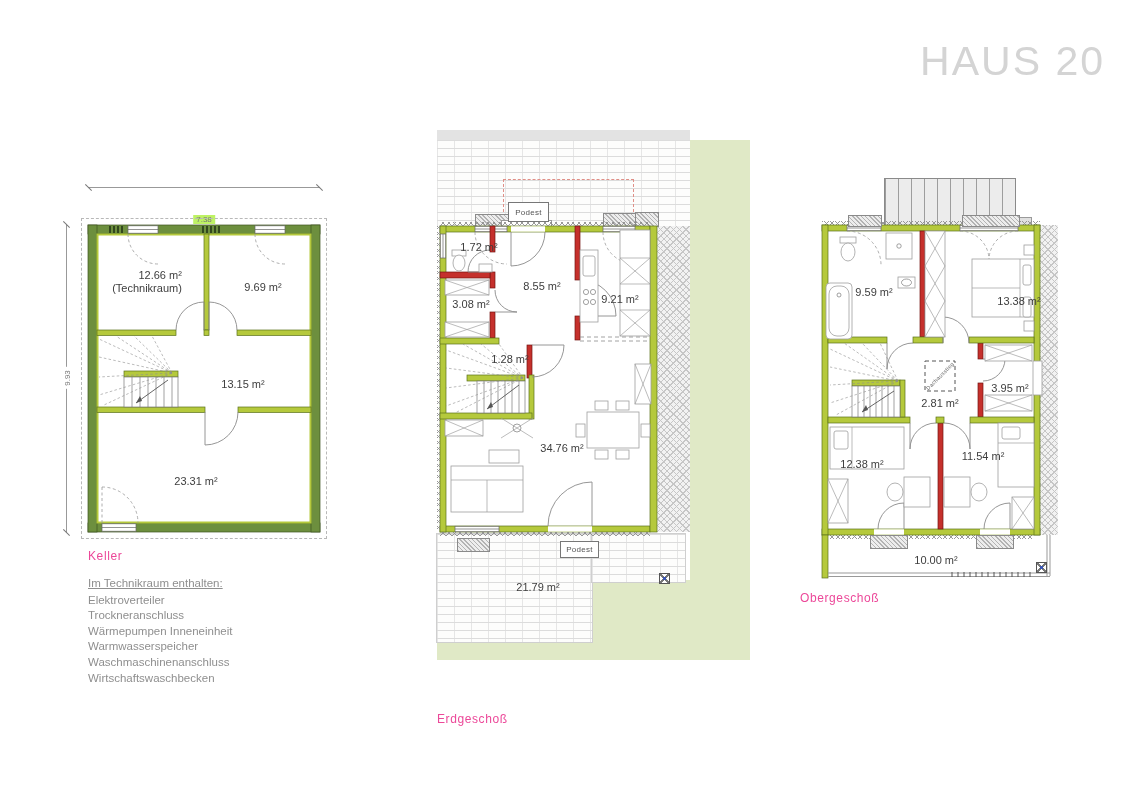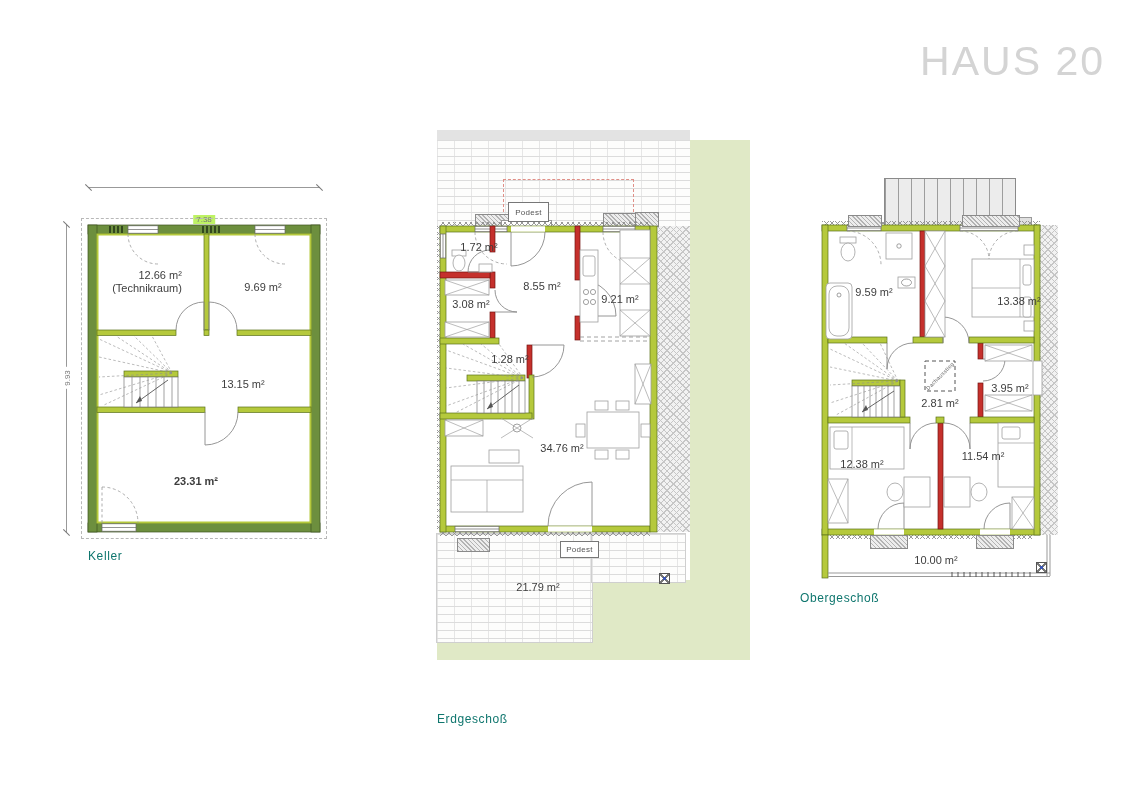--- a/index.html
+++ b/index.html
@@ -1,20 +1,20 @@
 <!DOCTYPE html>
 <html><head>
 <meta charset="utf-8">
 <style>
   html,body{margin:0;padding:0;background:#fff;}
   #canvas{position:relative;width:1140px;height:806px;background:#fff;overflow:hidden;
           font-family:"Liberation Sans",sans-serif;}
   .abs{position:absolute;}
   .title{position:absolute;top:38px;right:35px;font-size:41px;color:#d4d4d4;letter-spacing:2px;font-weight:400;}
-  .flab{position:absolute;font-size:12px;color:#0f766e;letter-spacing:.6px;}
+  .flab{position:absolute;font-size:12px;color:#ec4899;letter-spacing:.6px;}
   .rl{position:absolute;transform:translate(-50%,-50%);font-size:11px;color:#3d3d3d;white-space:nowrap;text-align:right;line-height:13px;}
   .notes{position:absolute;font-size:11.5px;color:#8f8f8f;line-height:15.6px;}
   .notes .hd{text-decoration:underline;display:block;margin-bottom:1px;}
   .dashout{position:absolute;border:1px dashed #b8b8b8;}
   .dimh{position:absolute;border-top:1px solid #999;height:0;}
   .dimv{position:absolute;border-left:1px solid #999;width:0;}
   .tick{position:absolute;width:9px;border-top:1px solid #777;height:0;transform:rotate(45deg);}
   .dimlab{position:absolute;font-size:8px;color:#777;background:#bef264;padding:0 3px;transform:translate(-50%,-100%);white-space:nowrap;margin-top:37px;}
   .dimlabv{position:absolute;font-size:8px;color:#777;background:#fff;padding:0 3px;transform:translate(-50%,-50%) rotate(-90deg);white-space:nowrap;}
   .brick{background-color:#fdfdfc;
@@ -136,24 +136,33 @@
         <path class="lnd" d="M14,262 A36,36 0 0 1 50,298"></path>
           <line class="lnd" x1="14" y1="298" x2="14" y2="262"></line>
       </g>
     </svg>
     <div class="rl" style="left:59px;top:57px;">
       <span>12.66 m²</span><br>
       <span>(Technikraum)</span>
     </div>
     <div class="rl" style="left:175px;top:62px;">9.69 m²</div>
     <div class="rl" style="left:155px;top:159px;">13.15 m²</div>
-    <div class="rl" style="left:108px;top:256px;font-weight:bold;">23.31 m²</div>
+    <div class="rl" style="left:108px;top:256px;">23.31 m²</div>
   </div>
 
   <div class="flab" style="left:88px;top:549px;">Keller</div>
+  <div class="notes" style="left:88px;top:576px;">
+    <span class="hd">Im Technikraum enthalten:</span>
+    <div>Elektroverteiler</div>
+    <div>Trockneranschluss</div>
+    <div>Wärmepumpen Inneneinheit</div>
+    <div>Warmwasserspeicher</div>
+    <div>Waschmaschinenanschluss</div>
+    <div>Wirtschaftswaschbecken</div>
+  </div>
 
   <div class="abs" style="left:437px;top:130px;width:313px;height:530px;">
     <div class="abs edgebar" style="left:0;top:0;width:253px;height:10px;"></div>
     <div class="abs brick" style="left:0;top:10px;width:253px;height:86px;"></div>
     <div class="abs lawn" style="left:253px;top:10px;width:60px;height:440px;"></div>
     <div class="abs lawn" style="left:155px;top:450px;width:158px;height:80px;"></div>
     <div class="abs lawn" style="left:0;top:512px;width:155px;height:18px;"></div>
     <div class="abs brick" style="left:0;top:404px;width:155px;height:108px;box-shadow:0 0 0 1px #cfcfcf;"></div>
     <div class="abs brick" style="left:155px;top:404px;width:93px;height:48px;box-shadow:0 0 0 1px #cfcfcf;"></div>
     <div class="abs" style="left:3px;top:96px;width:210px;height:306px;background:#fff;"></div>

